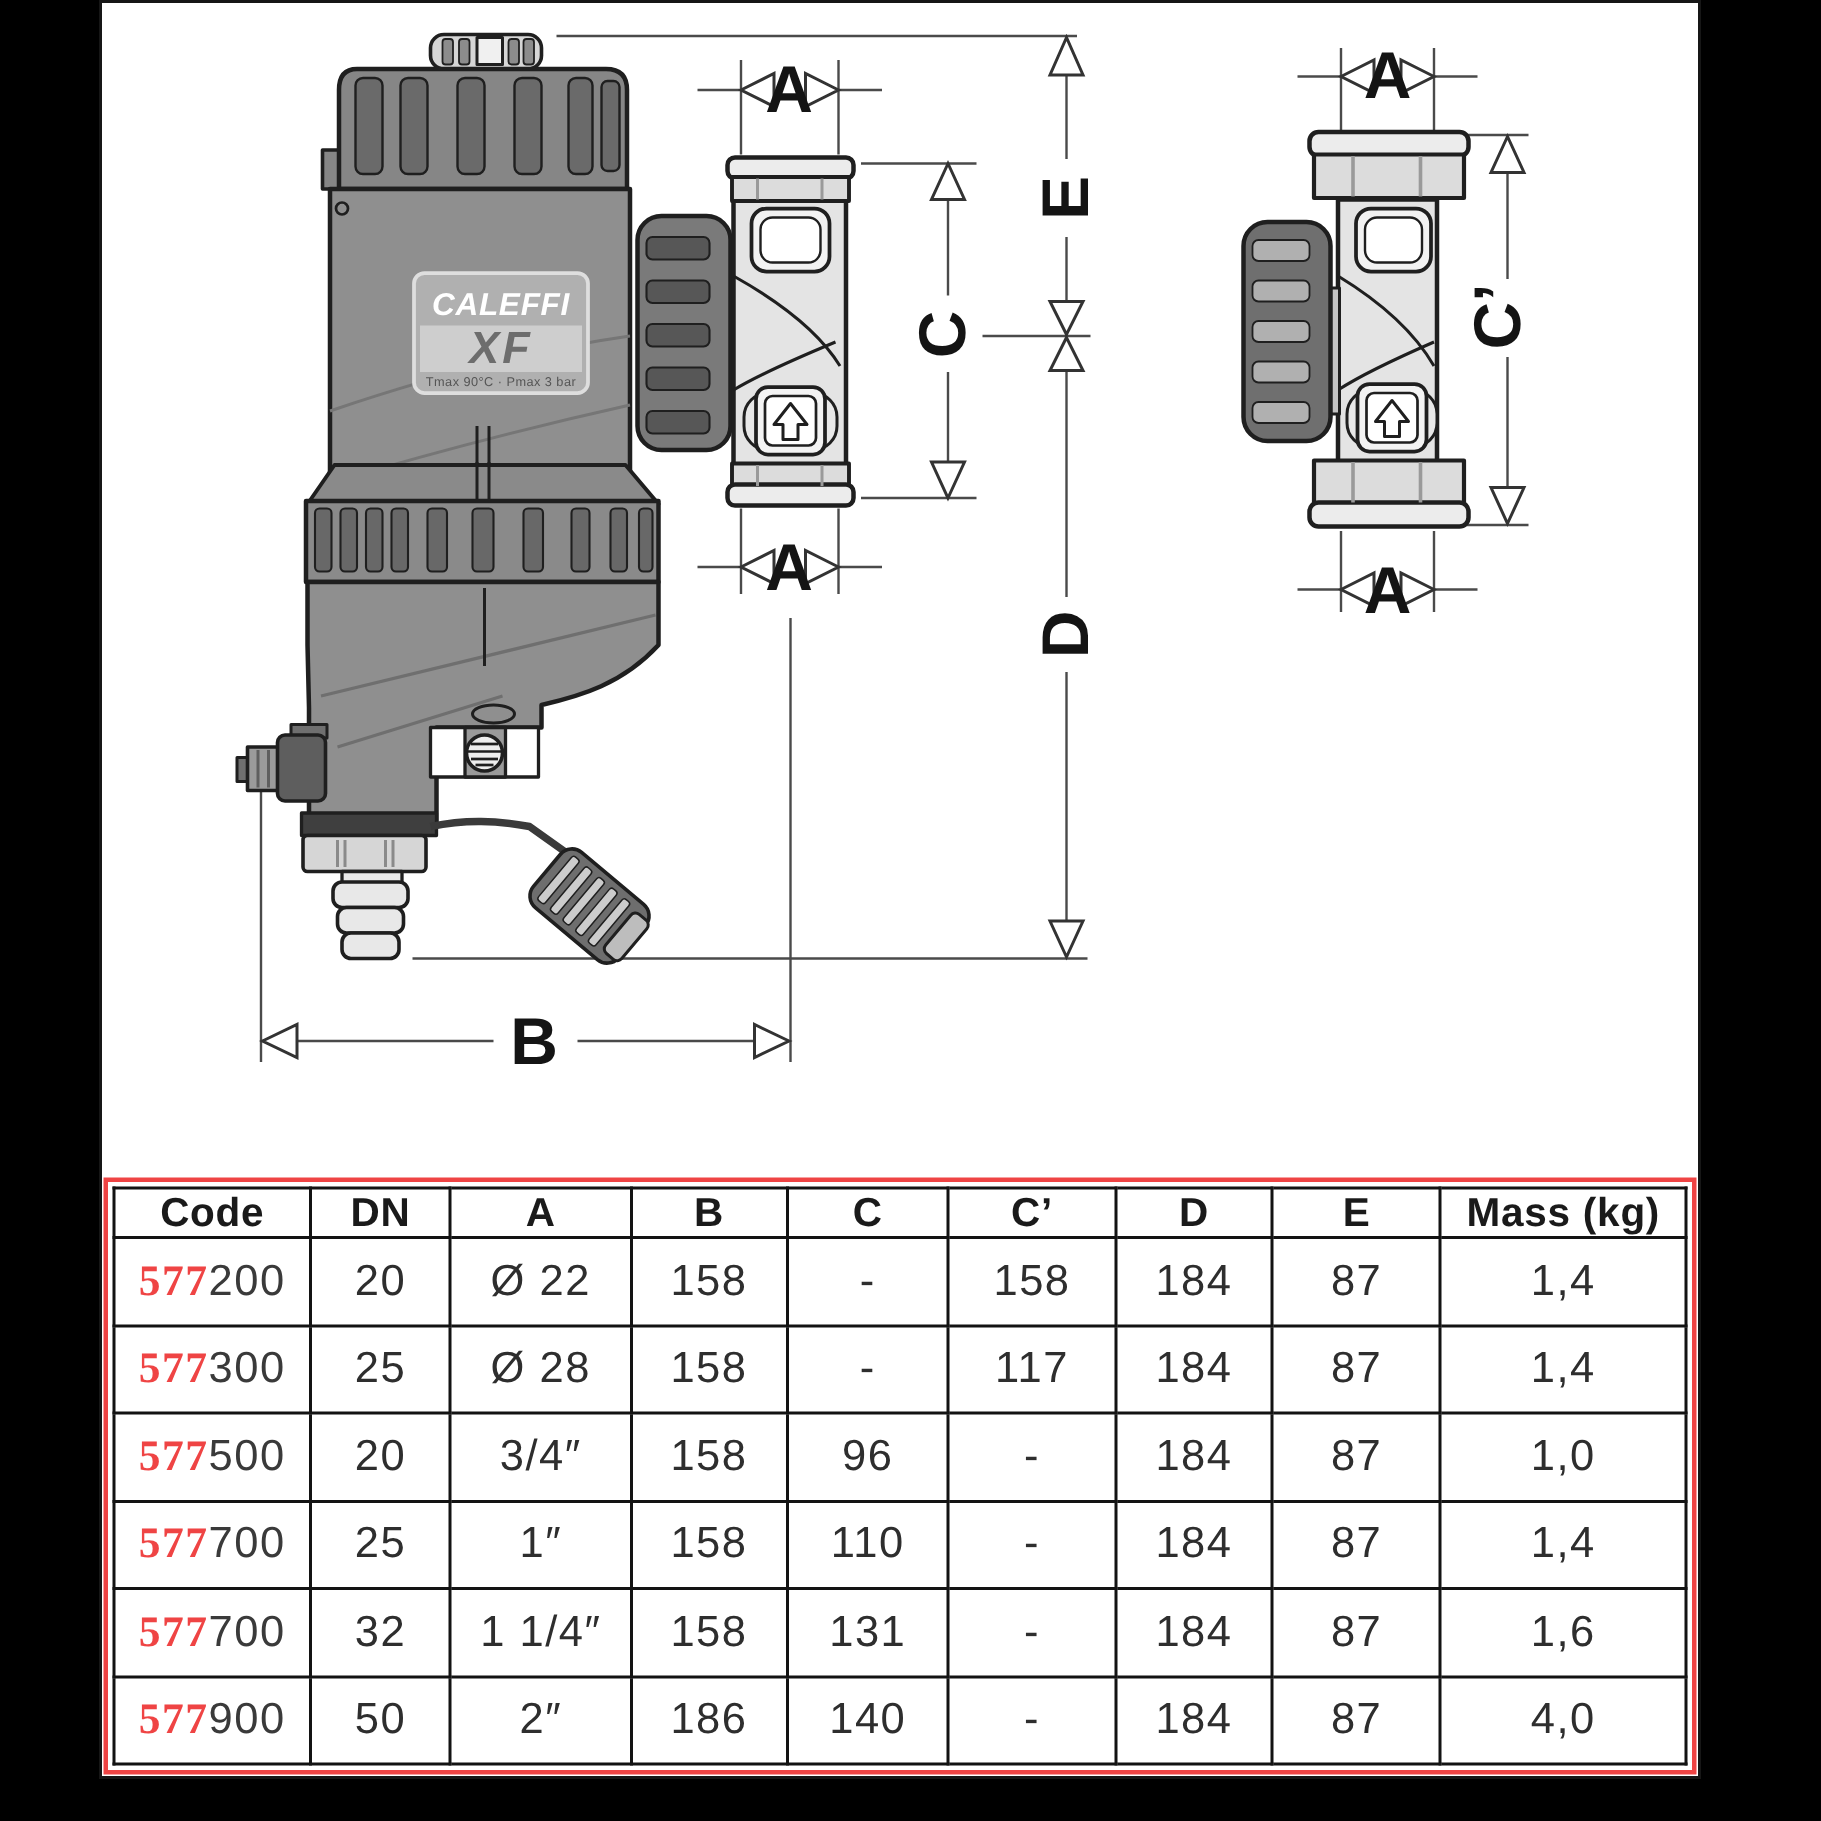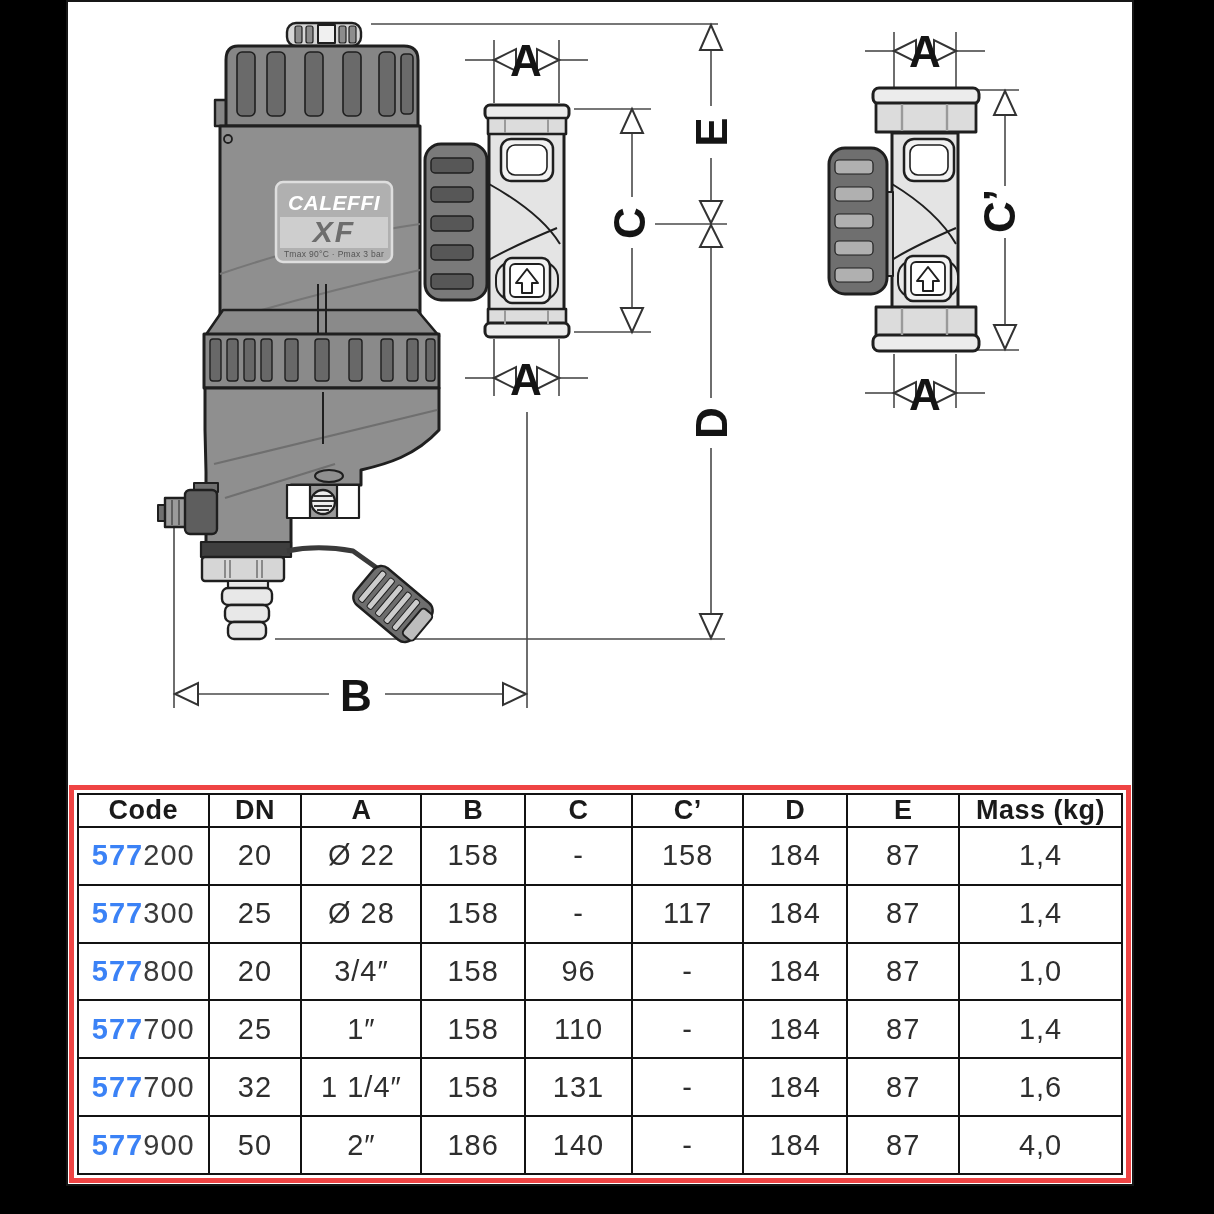--- a/index.html
+++ b/index.html
@@ -8,32 +8,32 @@
     font-family:"Liberation Sans", sans-serif; overflow:hidden;
   }
   .panel{
     position:absolute;left:66px;top:0;width:1068px;height:1186px;
     background:#fff;border:2px solid #161616;box-sizing:border-box;
   }
   svg.diagram{position:absolute;left:0;top:0;width:1064px;height:783px;}
 
   .table-frame{
     position:absolute;left:1px;right:1px;top:783px;height:398px;
-    border:5px solid #ef4444;padding:3px;box-sizing:border-box;background:#fff;
+    border:3px solid #ef4444;padding:3px;box-sizing:border-box;background:#fff;
   }
   table.dims{
     width:100%;height:100%;border-collapse:collapse;table-layout:fixed;
   }
   table.dims th, table.dims td{
     border:2.5px solid #131313;text-align:center;vertical-align:middle;padding:0;
     overflow:hidden;white-space:nowrap;
   }
   table.dims th{font-size:27px;font-weight:700;color:#1a1a1a;letter-spacing:0.5px;}
   table.dims td{font-size:29px;font-weight:400;color:#2e2e2e;letter-spacing:1px;}
-  td .code-prefix{font-weight:700;color:#3b82f6;}
+  td .code-prefix{font-weight:700;color:#ef4444;font-family:Liberation Serif, serif;}
   td .code-suffix{font-weight:400;color:#3a3a3a;}
   col.c-code{width:12.5%} col.c-dn{width:8.9%} col.c-a{width:11.5%}
   col.c-b{width:9.9%} col.c-c{width:10.3%} col.c-cp{width:10.6%}
   col.c-d{width:10.0%} col.c-e{width:10.7%} col.c-mass{width:15.6%}
 
   
   text{font-family:"Liberation Sans", sans-serif;}
   .dimlabel{font-size:44px;font-weight:700;fill:#141414;}
   .brand{font-size:21px;font-weight:700;font-style:italic;fill:#ffffff;letter-spacing:0.5px;}
   .model{font-size:30px;font-weight:700;font-style:italic;fill:#6d6d6d;letter-spacing:2px;}
@@ -353,21 +353,21 @@
             <td>25</td>
             <td>Ø 28</td>
             <td>158</td>
             <td>-</td>
             <td>117</td>
             <td>184</td>
             <td>87</td>
             <td>1,4</td>
           </tr>
           <tr>
-            <td><span class="code-prefix">577</span><span class="code-suffix">800</span></td>
+            <td><span class="code-prefix">577</span><span class="code-suffix">500</span></td>
             <td>20</td>
             <td>3/4″</td>
             <td>158</td>
             <td>96</td>
             <td>-</td>
             <td>184</td>
             <td>87</td>
             <td>1,0</td>
           </tr>
           <tr>

